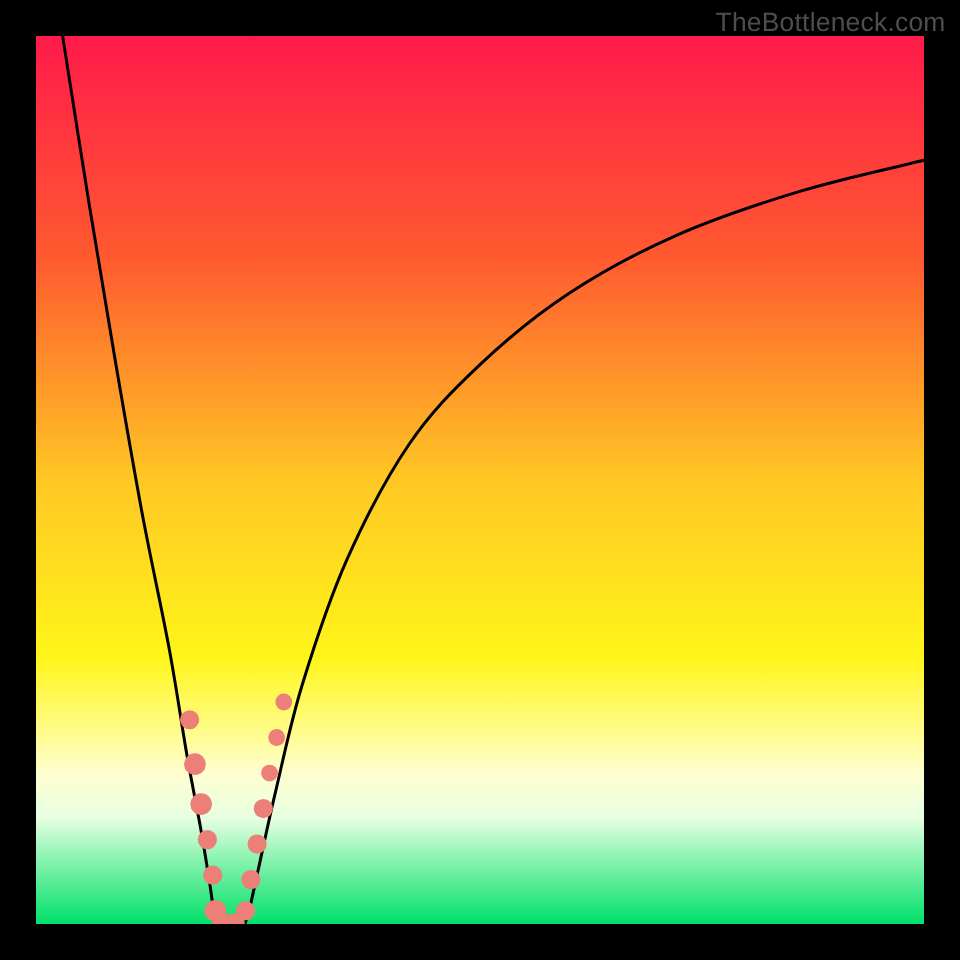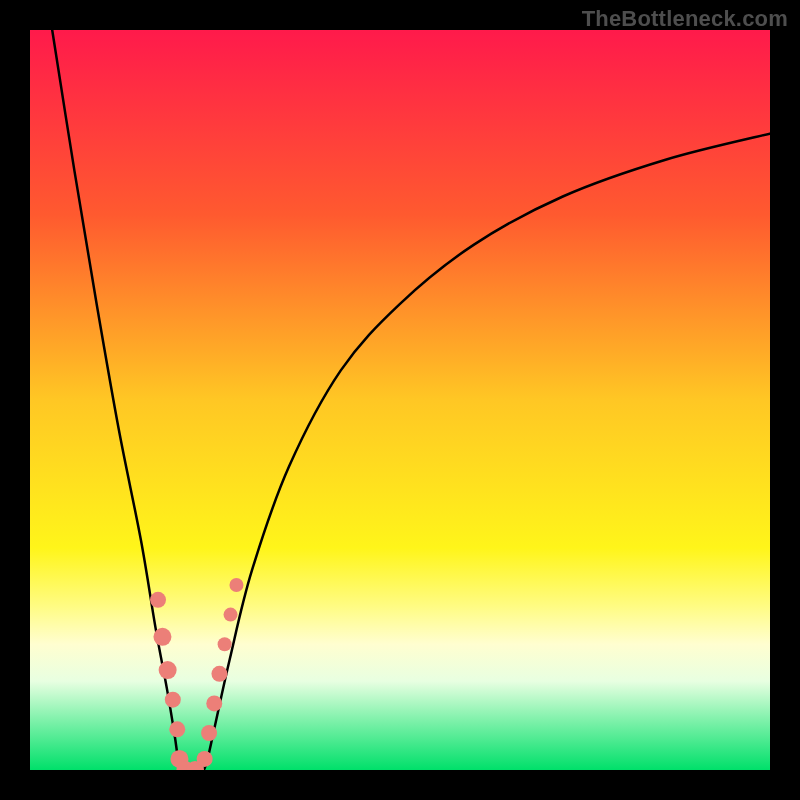--- a/index.html
+++ b/index.html
@@ -28,21 +28,21 @@
   }
   .plot svg {
     display: block;
   }
   .watermark {
     position: absolute;
     top: 6px;
     right: 12px;
     color: #4e4e4e;
     font-size: 22px;
-    font-weight: 700;
+    font-weight: 400;
     letter-spacing: 0.2px;
     user-select: none;
   }
 </style>
 </head>
 <body>
 
 <div class="frame">
   <div class="plot">
     <svg viewBox="0 0 740 740" width="740" height="740">

